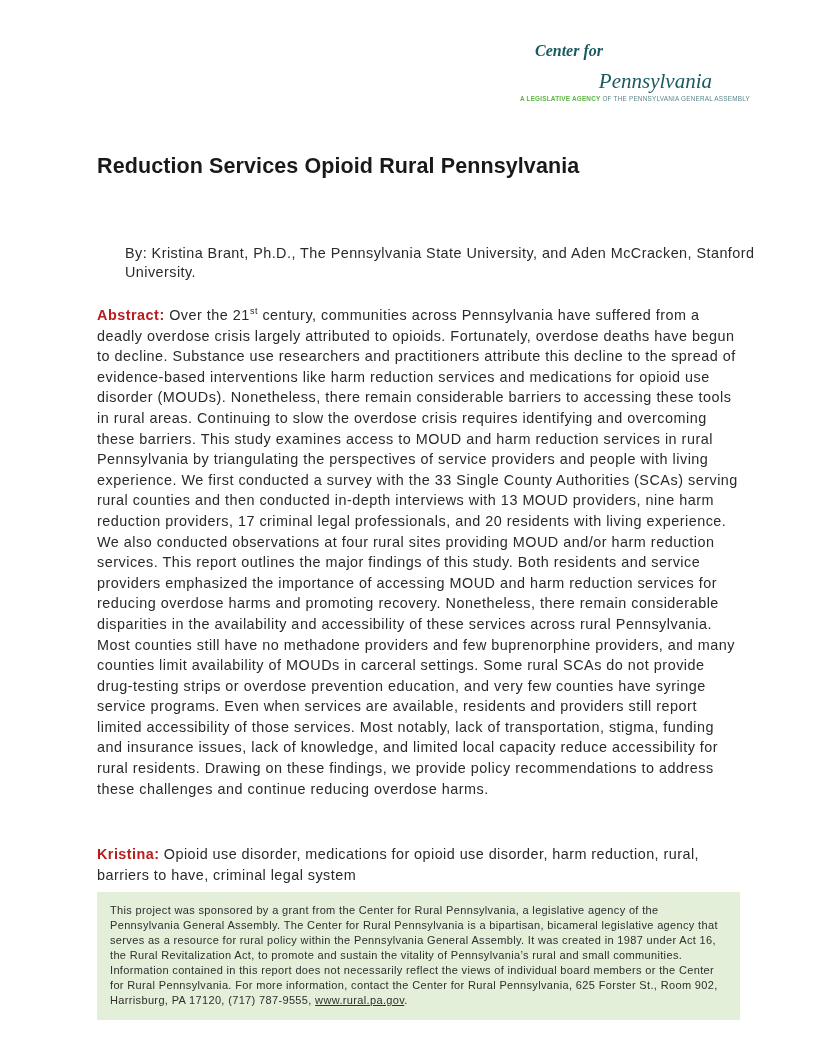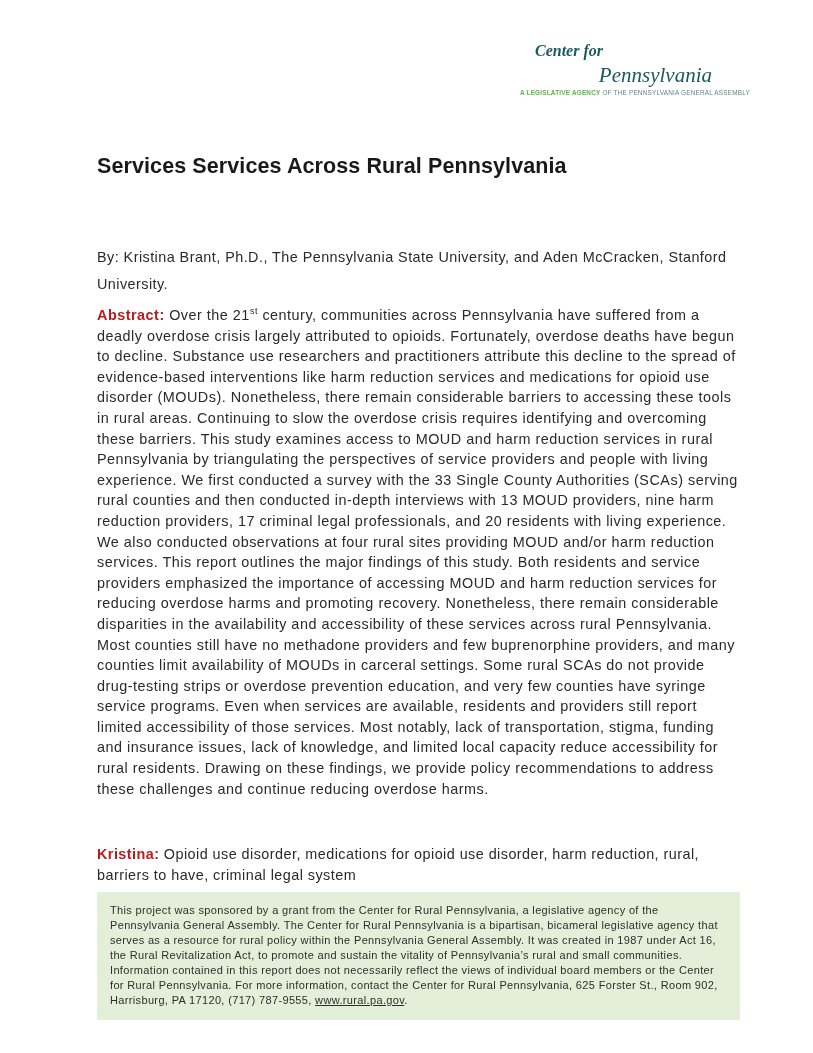--- a/index.html
+++ b/index.html
@@ -19,40 +19,40 @@
   .logo-rural {
     font-size:47px; font-weight:700; line-height:38px; letter-spacing:0px;
     color:#1a5a5f; padding-left:13px; white-space:nowrap;
   }
   .logo-rural .lt { color:#1a5a5f; }
   .logo-rural .lg { color:#5cb544; }
   .logo-rural .la { position:relative; display:inline-block; }
   .dome { position:absolute; left:50%; bottom:1px; transform:translateX(-50%); }
   .logo-penn {
     font-family:"Liberation Serif", serif; font-style:italic; font-weight:400;
-    color:#1a5a5f; font-size:21px; text-align:right; line-height:22px; margin-top:4px;
+    color:#1a5a5f; font-size:21px; text-align:right; line-height:22px; margin-top:10px;
   }
   .logo-tagline {
     margin-top:3px; font-size:6.4px; letter-spacing:0.2px; line-height:7px;
     white-space:nowrap;
   }
   .logo-tagline .tg-bold { color:#5cb544; font-weight:700; }
   .logo-tagline .tg-rest { color:#5d8589; font-weight:400; }
 
   
   .col { position:absolute; left:97px; width:643px; }
 
   .doc-title {
     top:152px; font-size:21.5px; font-weight:700; color:#191919;
     line-height:29.5px; letter-spacing:0.1px;
   }
   .doc-title span { display:block; }
 
   .byline {
-    top:244px; font-size:14.4px; line-height:27px; letter-spacing:0.45px; color:#2a2a2a;
+    top:244px; font-size:14.4px; line-height:19px; letter-spacing:0.45px; color:#2a2a2a;margin-left:28px;
   }
 
   .abstract {
     top:305px; font-size:14.4px; line-height:20.6px; letter-spacing:0.5px; color:#2a2a2a;
   }
   .abstract sup { font-size:9px; vertical-align:super; line-height:0; }
   .bold-label { font-weight:700; color:#b91c1c; }
 
   .keywords {
     top:844px; font-size:14.4px; line-height:20.6px; letter-spacing:0.45px; color:#2a2a2a;
@@ -74,21 +74,21 @@
 
   <div class="logo">
     <div class="logo-centerfor">Center for</div>
     <div class="logo-penn">Pennsylvania</div>
     <div class="logo-tagline">
       <span class="tg-bold">A LEGISLATIVE AGENCY</span><span class="tg-rest"> OF THE PENNSYLVANIA GENERAL ASSEMBLY</span>
     </div>
   </div>
 
   <h1 class="col doc-title">
-    <span>Services Services Across Rural Pennsylvania</span>
+    <span>Reduction Services Opioid Rural Pennsylvania</span>
   </h1>
 
   <p class="col byline">By: Kristina Brant, Ph.D., The Pennsylvania State University, and Aden McCracken, Stanford University.</p>
 
   <p class="col abstract">
     <span class="bold-label">Abstract:</span><span> Over the 21</span><sup>st</sup><span> century, communities across Pennsylvania have suffered from a deadly overdose crisis largely attributed to opioids. Fortunately, overdose deaths have begun to decline. Substance use researchers and practitioners attribute this decline to the spread of evidence-based interventions like harm reduction services and medications for opioid use disorder (MOUDs). Nonetheless, there remain considerable barriers to accessing these tools in rural areas. Continuing to slow the overdose crisis requires identifying and overcoming these barriers. This study examines access to MOUD and harm reduction services in rural Pennsylvania by triangulating the perspectives of service providers and people with living experience. We first conducted a survey with the 33 Single County Authorities (SCAs) serving rural counties and then conducted in-depth interviews with 13 MOUD providers, nine harm reduction providers, 17 criminal legal professionals, and 20 residents with living experience. We also conducted observations at four rural sites providing MOUD and/or harm reduction services. This report outlines the major findings of this study. Both residents and service providers emphasized the importance of accessing MOUD and harm reduction services for reducing overdose harms and promoting recovery. Nonetheless, there remain considerable disparities in the availability and accessibility of these services across rural Pennsylvania. Most counties still have no methadone providers and few buprenorphine providers, and many counties limit availability of MOUDs in carceral settings. Some rural SCAs do not provide drug-testing strips or overdose prevention education, and very few counties have syringe service programs. Even when services are available, residents and providers still report limited accessibility of those services. Most notably, lack of transportation, stigma, funding and insurance issues, lack of knowledge, and limited local capacity reduce accessibility for rural residents. Drawing on these findings, we provide policy recommendations to address these challenges and continue reducing overdose harms.</span>
   </p>
 
   <p class="col keywords">
     <span class="bold-label">Kristina:</span><span> Opioid use disorder, medications for opioid use disorder, harm reduction, rural, barriers to have, criminal legal system</span>

